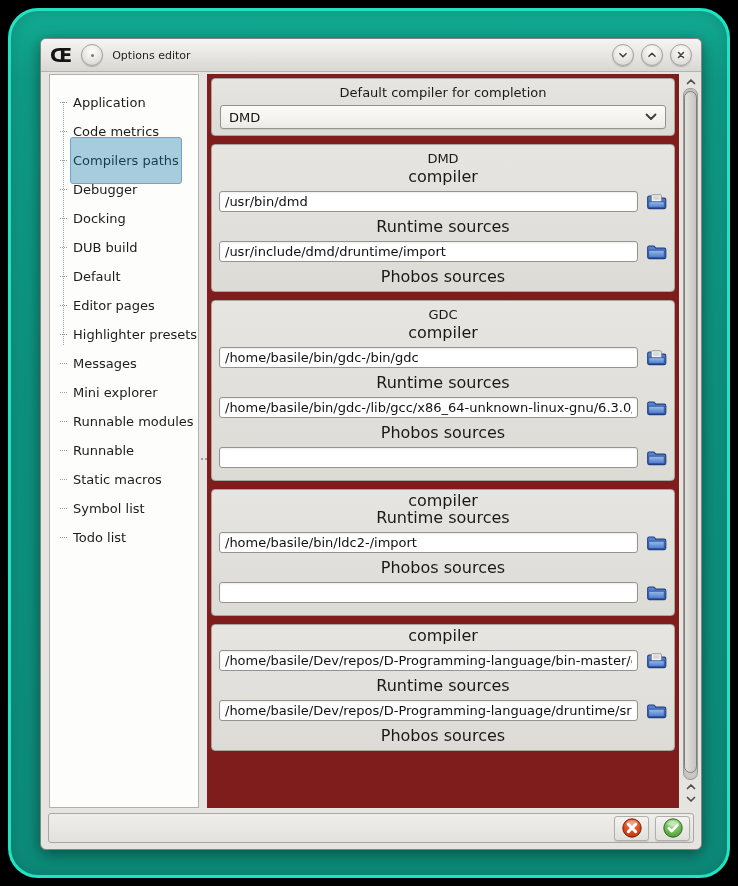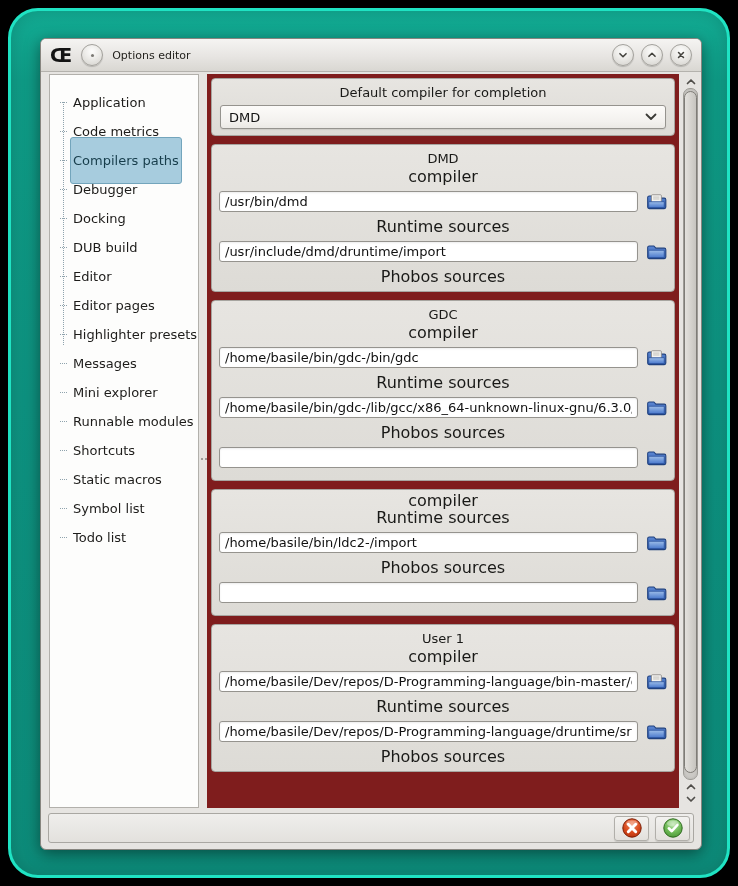--- a/index.html
+++ b/index.html
@@ -206,39 +206,39 @@
         <div class="tree-item">
             <span class="lbl">Debugger</span>
           </div>
         <div class="tree-item">
             <span class="lbl">Docking</span>
           </div>
         <div class="tree-item">
             <span class="lbl">DUB build</span>
           </div>
         <div class="tree-item">
-            <span class="lbl">Editor</span>
+            <span class="lbl">Default</span>
           </div>
         <div class="tree-item">
             <span class="lbl">Editor pages</span>
           </div>
         <div class="tree-item">
             <span class="lbl">Highlighter presets</span>
           </div>
         <div class="tree-item">
             <span class="lbl">Messages</span>
           </div>
         <div class="tree-item">
             <span class="lbl">Mini explorer</span>
           </div>
         <div class="tree-item">
             <span class="lbl">Runnable modules</span>
           </div>
         <div class="tree-item">
-            <span class="lbl">Shortcuts</span>
+            <span class="lbl">Runnable</span>
           </div>
         <div class="tree-item">
             <span class="lbl">Static macros</span>
           </div>
         <div class="tree-item">
             <span class="lbl">Symbol list</span>
           </div>
         <div class="tree-item">
             <span class="lbl">Todo list</span>
           </div>
@@ -331,21 +331,20 @@
           <input class="path" type="text" value="" style="">
           <button class="browse">
               <svg width="21" height="17">
                 <use href="#sym-folder"></use>
               </svg>
             </button>
         </div>
       </section>
 
       <section class="group">
-        <div class="group-title">User 1</div>
         <div class="field-label">compiler</div>
         <div class="field-row">
           <input class="path" type="text" value="/home/basile/Dev/repos/D-Programming-language/bin-master/dmd" style="">
           <button class="browse">
               <svg width="21" height="17">
                 <use href="#sym-folder-file"></use>
               </svg>
             </button>
         </div>
         <div class="field-label">Runtime sources</div>

